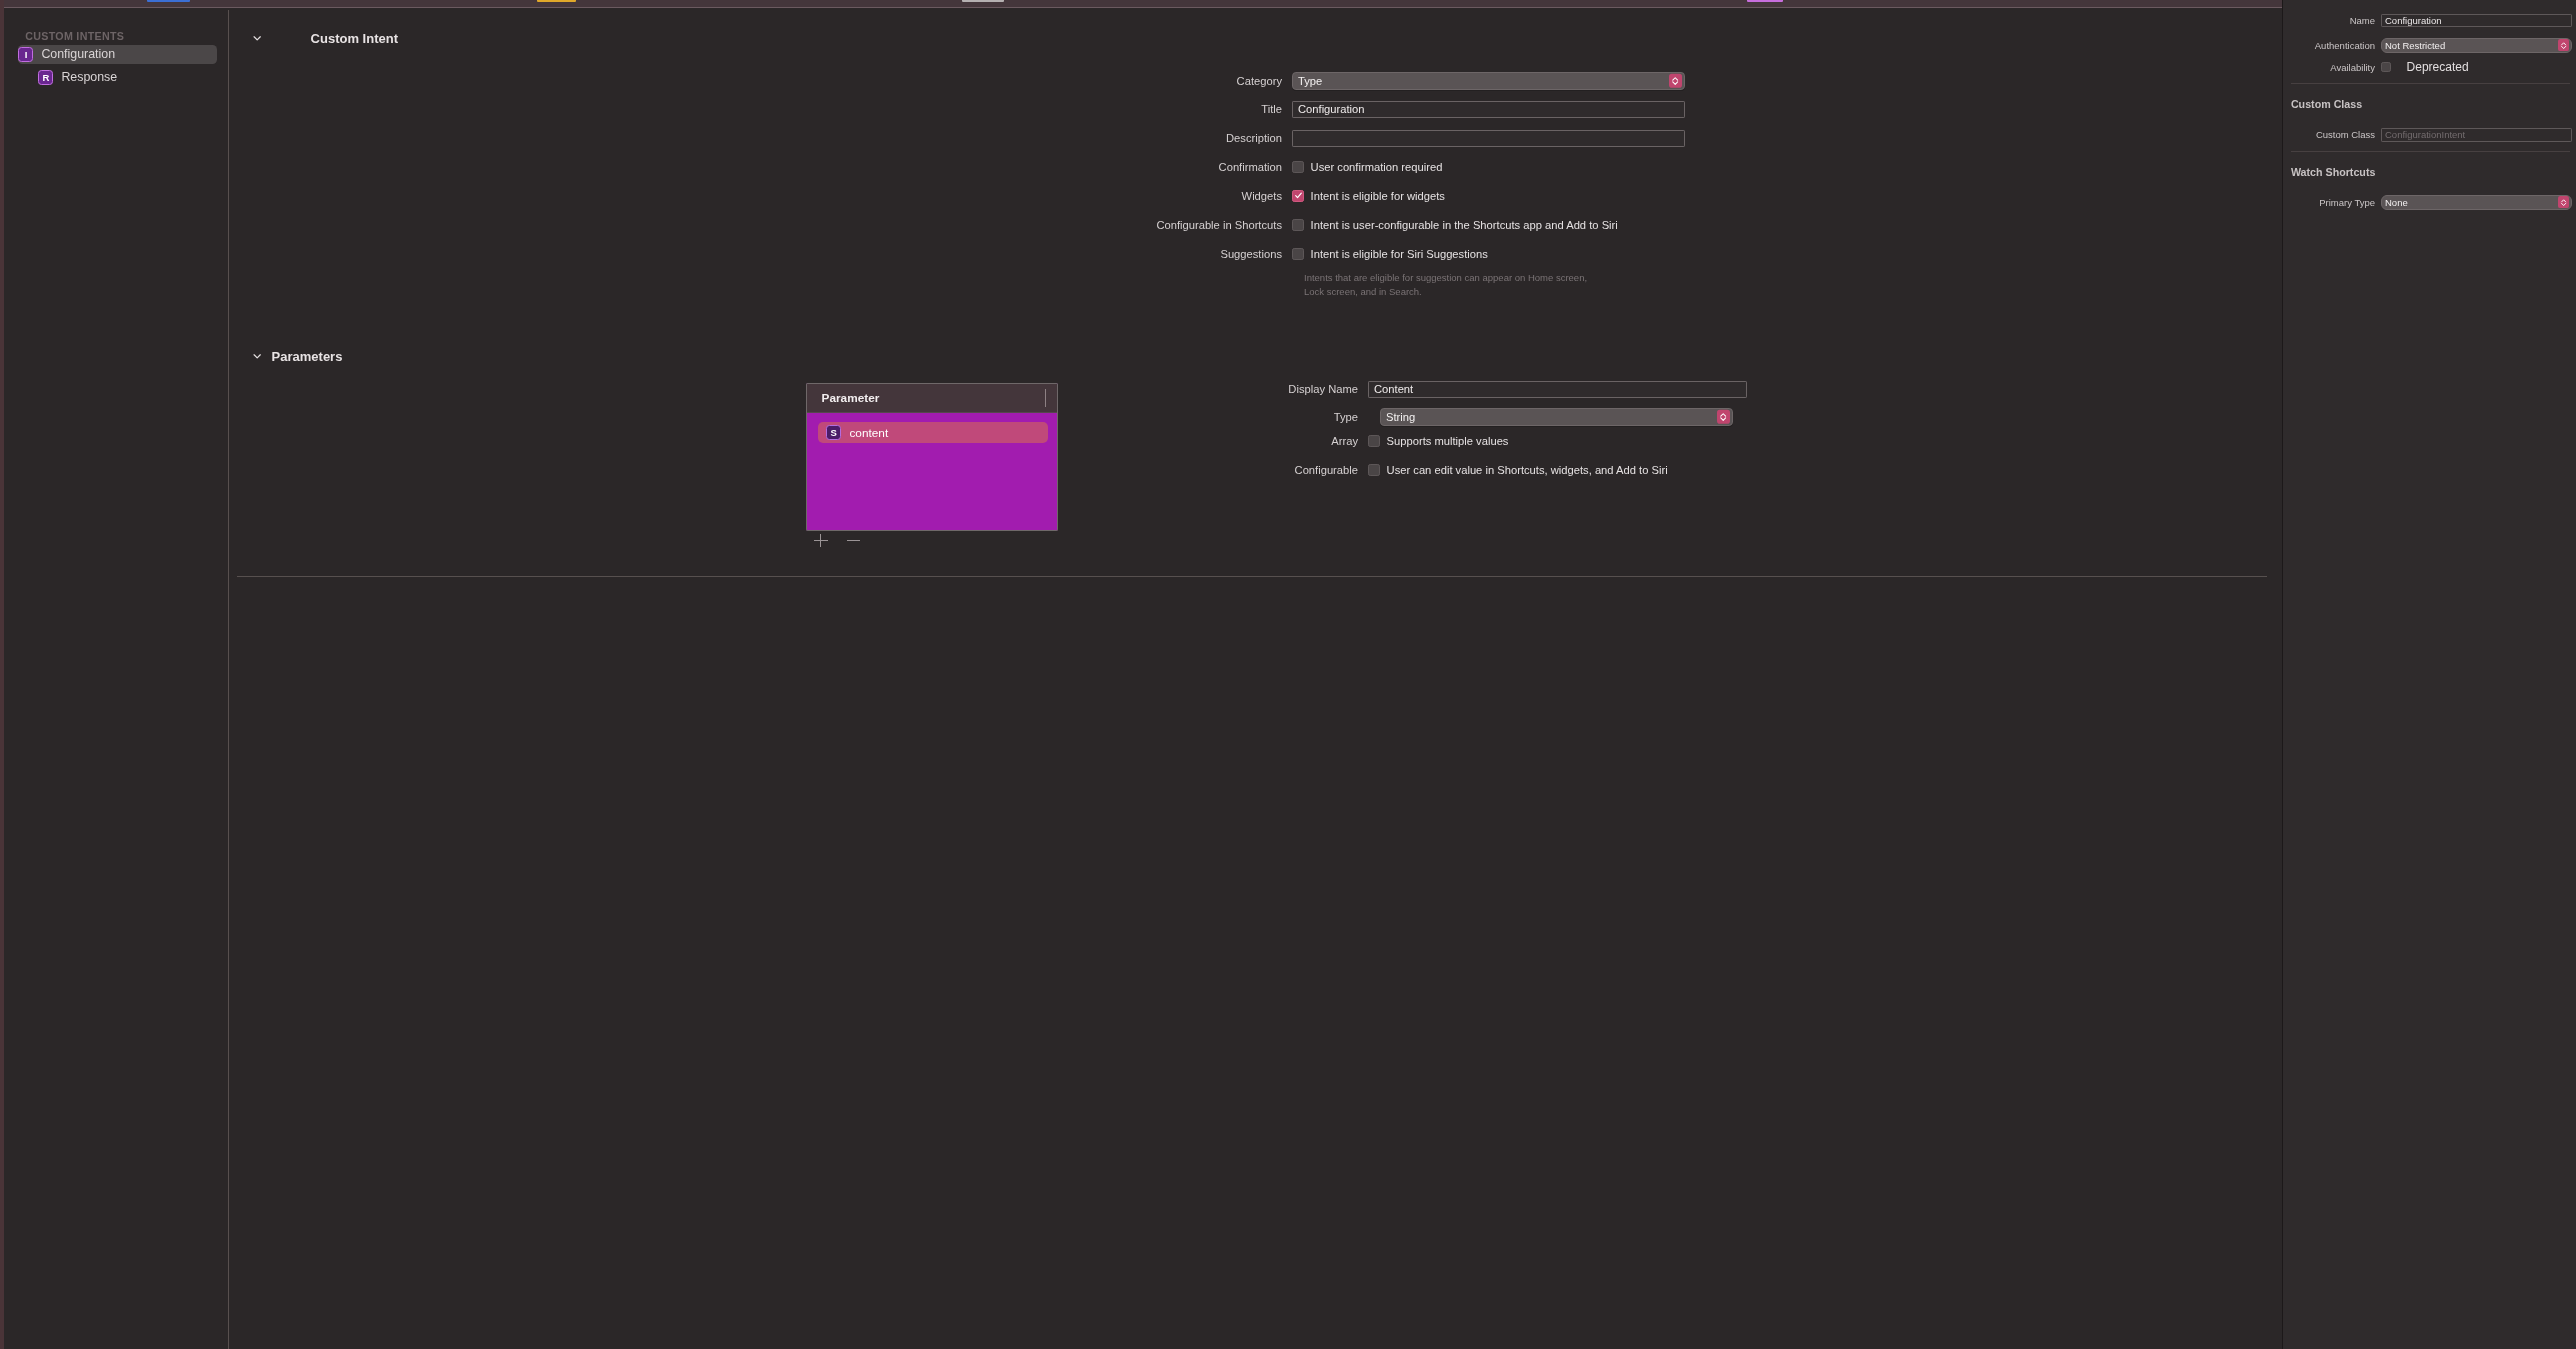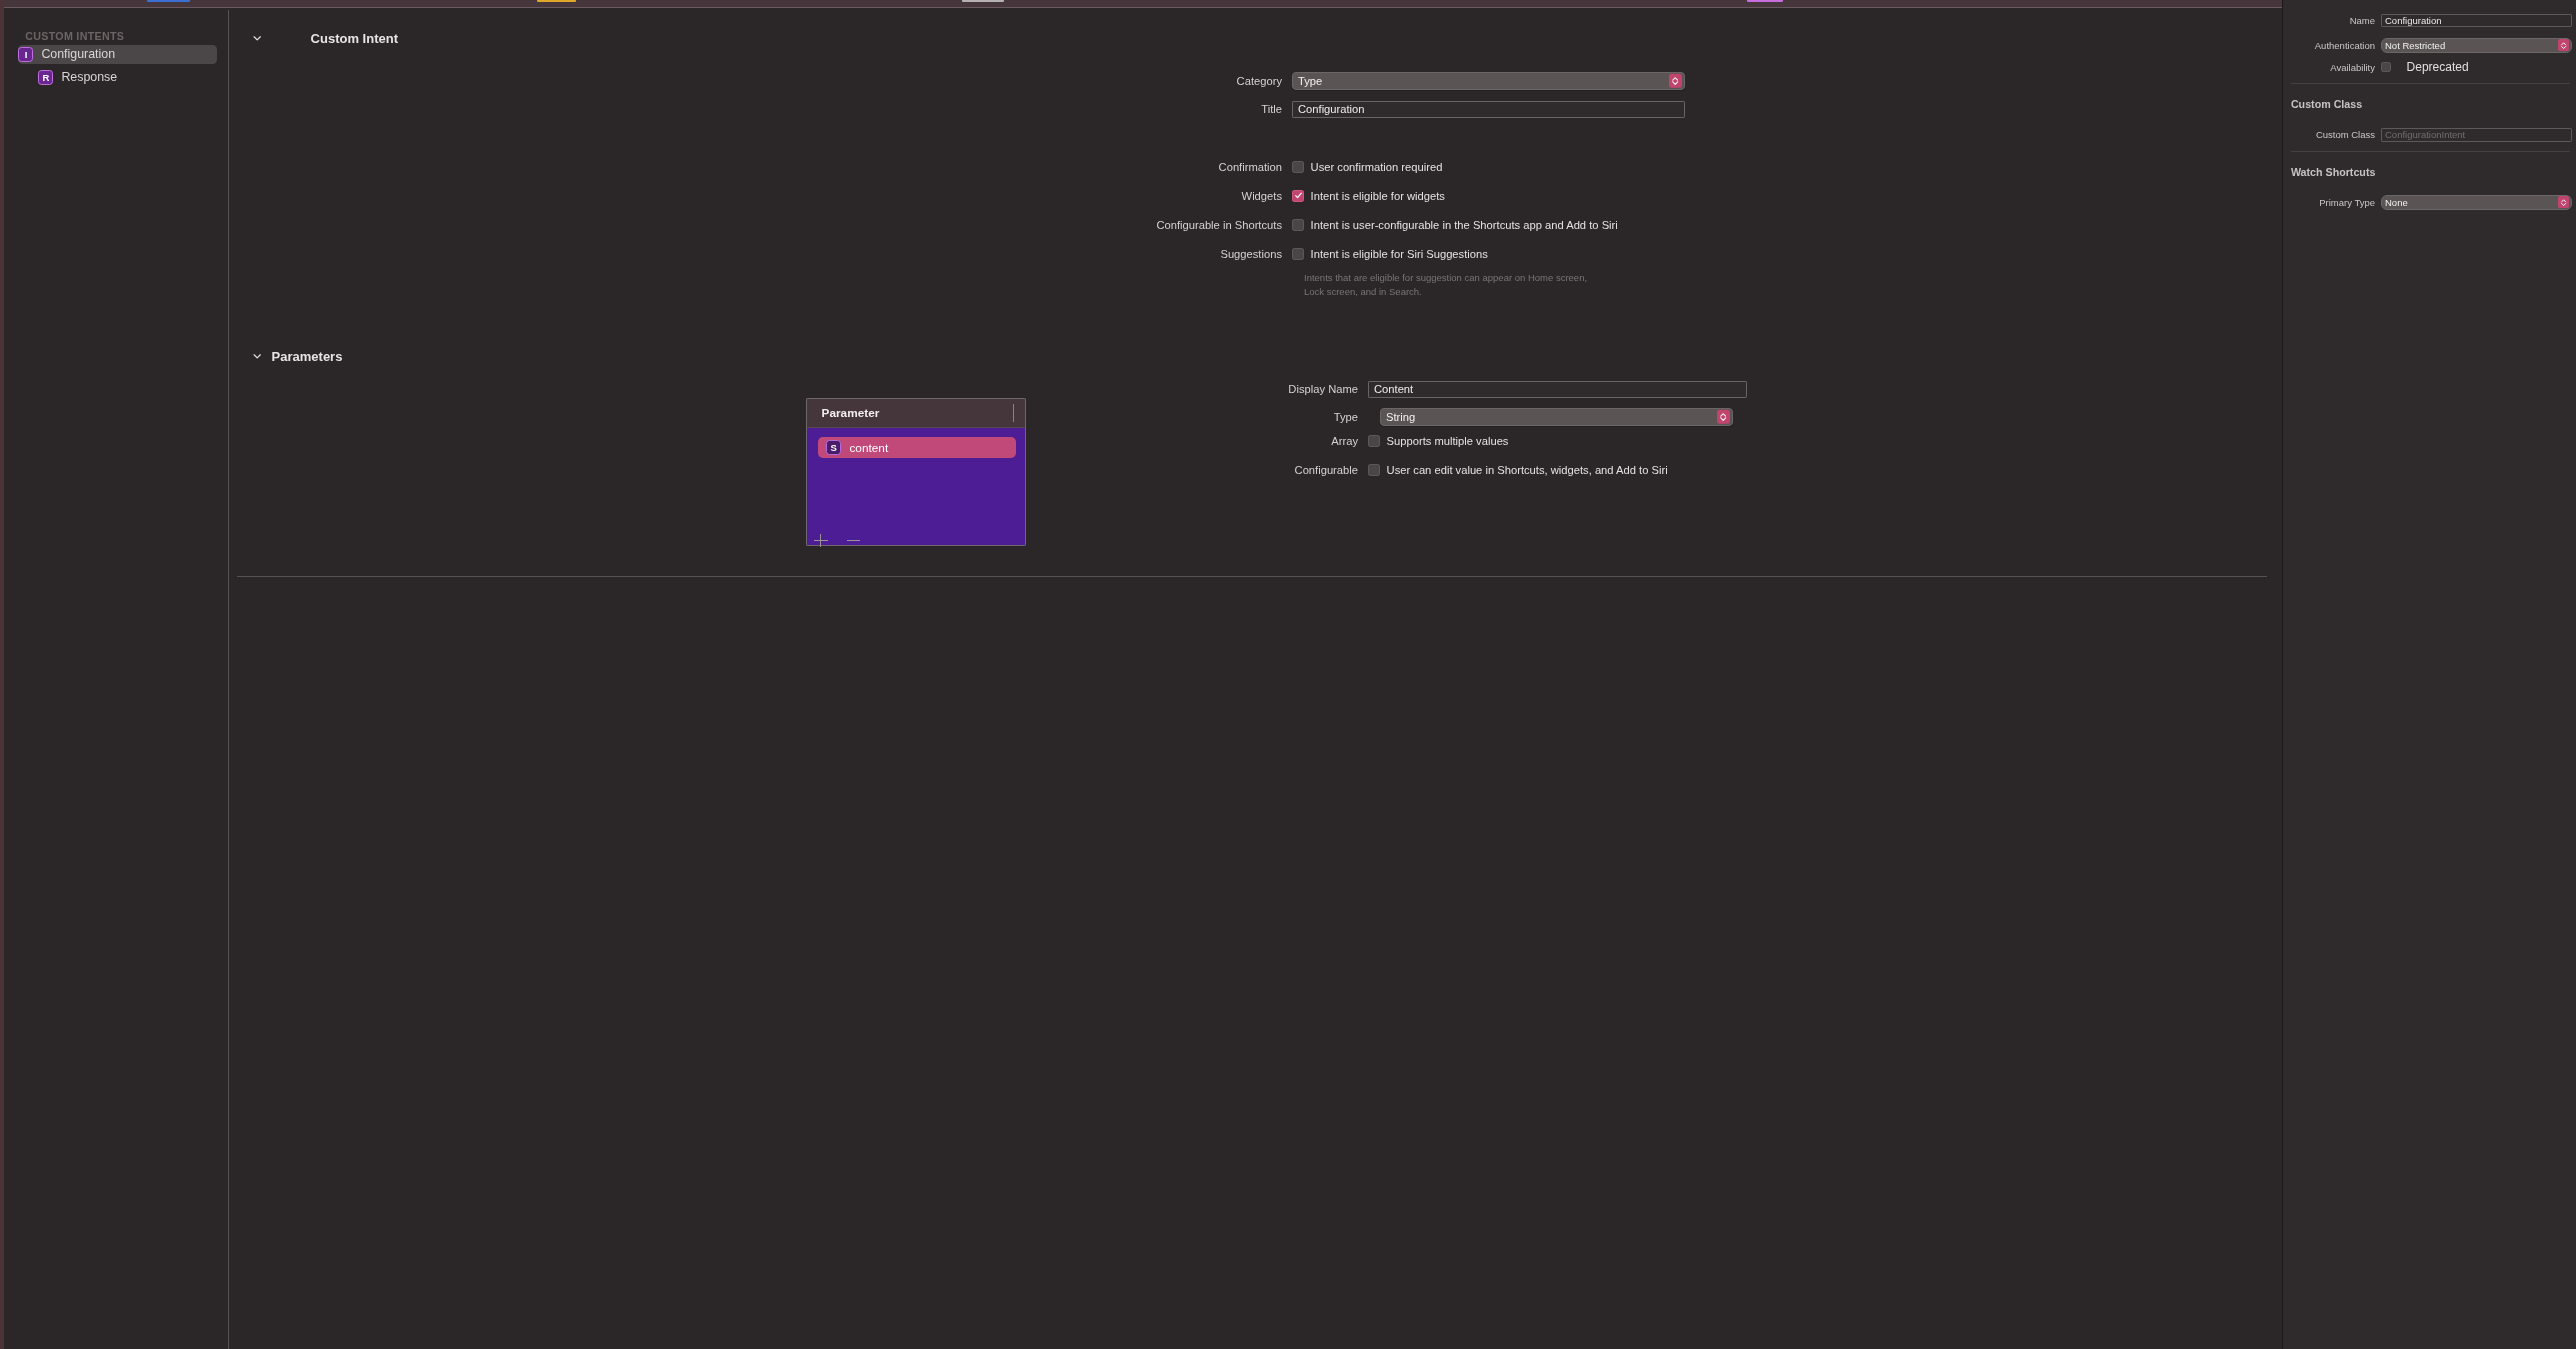--- a/index.html
+++ b/index.html
@@ -114,24 +114,24 @@
   .checkbox.checked { background: #c0456e; border-color: #d0597f; }
   .checkbox svg { display: block; }
   .cb-text { margin-left: 6.2px; font-size: 11.2px; color: #e6e2e3; white-space: nowrap; }
 
   .helper {
     position: absolute; font-size: 9.5px; color: #7a7375; line-height: 1.42;
   }
 
   
   #param-table {
-    position: absolute; left: 805px; top: 388px;
-    width: 220px; height: 148px;
+    position: absolute; left: 805px; top: 373px;
+    width: 252px; height: 148px;
     border: 0.6px solid #6f6869; border-radius: 1.1px;
-    background: #4c1d95; overflow: hidden;
+    background: #a21caf; overflow: hidden;
   }
   #param-table-header {
     height: 29px; background: #44363b;
     display: flex; align-items: center; position: relative;
     border-bottom: 0.6px solid #56484c;
   }
   #param-table-header .col-title {
     margin-left: 14.6px; font-size: 11.8px; font-weight: bold; color: #f2eeef;
   }
   #param-table-header .col-div {
@@ -259,20 +259,26 @@
     </div>
   </div>
 
   <div class="frow" style="left:646px;top:91px;">
     <div class="flabel" style="width:416px;">Title</div>
     <div class="textfield" style="width:393px;">
       <span>Configuration</span>
     </div>
   </div>
 
+  <div class="frow" style="left:646px;top:120px;">
+    <div class="flabel" style="width:416px;">Description</div>
+    <div class="textfield" style="width:393px;">
+      <span></span>
+    </div>
+  </div>
 
   <div class="frow" style="left:646px;top:151px;">
     <div class="flabel" style="width:416px;">Confirmation</div>
     <div class="checkbox"></div>
     <div class="cb-text">User confirmation required</div>
   </div>
 
   <div class="frow" style="left:646px;top:180px;">
     <div class="flabel" style="width:416px;">Widgets</div>
     <div class="checkbox checked">

